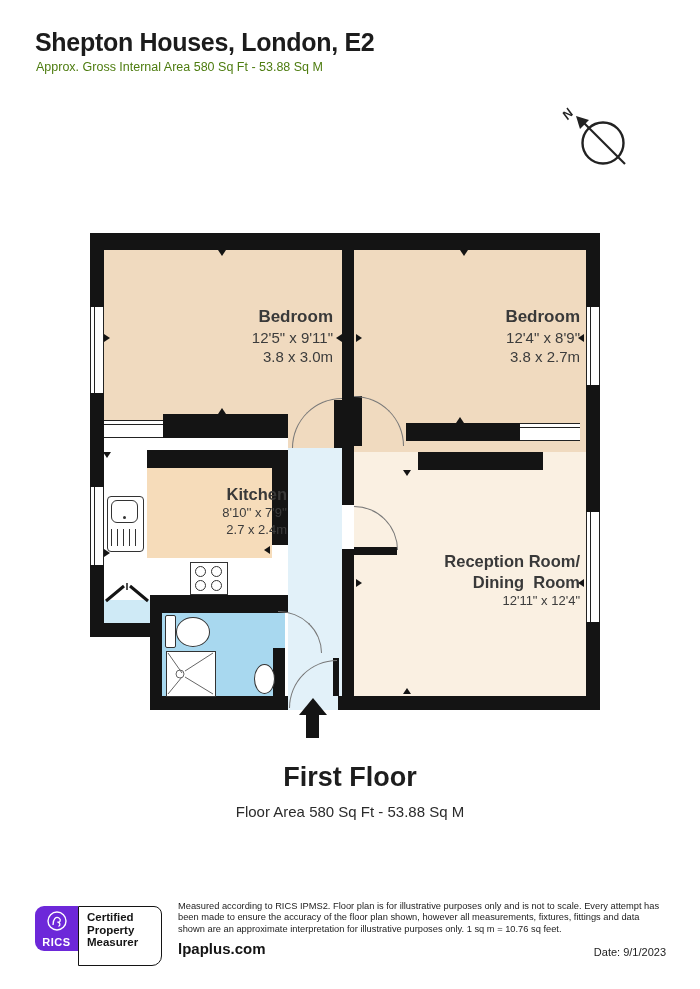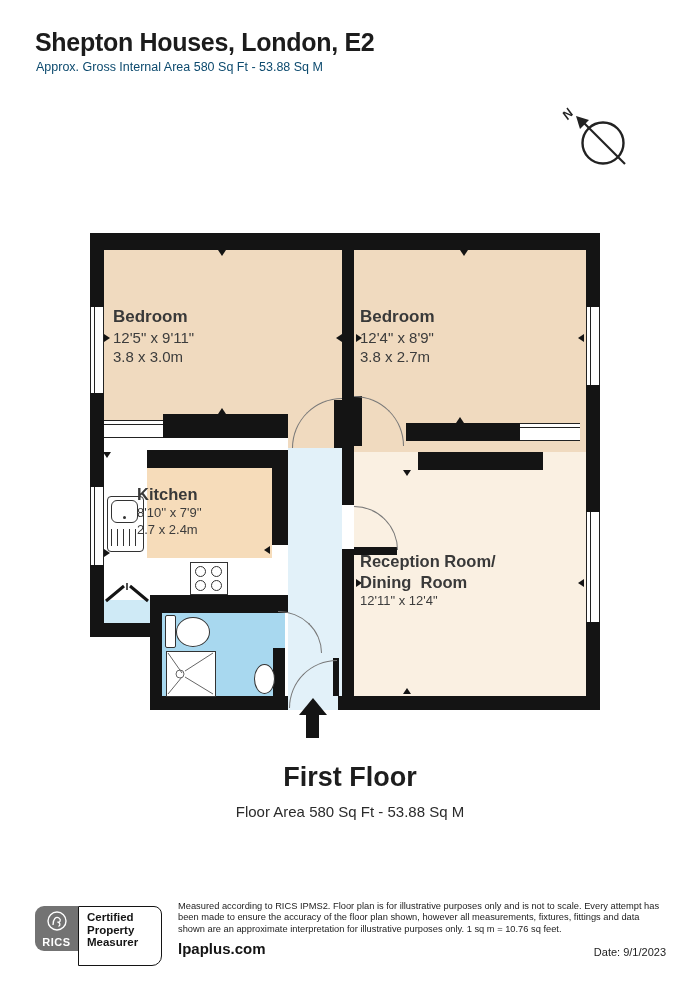--- a/index.html
+++ b/index.html
@@ -1,51 +1,51 @@
 <!DOCTYPE html>
 <html><head>
 <meta charset="utf-8">
 <style>
   html,body{margin:0;padding:0;background:#fff}
   .page{position:relative;width:700px;height:989px;background:#ffffff;overflow:hidden;
         font-family:"Liberation Sans","DejaVu Sans",sans-serif;color:#1e1e1e}
   .abs{position:absolute}
   
   .title{position:absolute;left:35px;top:28px;font-size:25px;font-weight:700;letter-spacing:-0.3px;color:#1c1c1c}
-  .subtitle{position:absolute;left:36px;top:60px;font-size:12.5px;color:#0c4a6e}
+  .subtitle{position:absolute;left:36px;top:60px;font-size:12.5px;color:#4d7c0f}
   
   .room{position:absolute;z-index:1}
   .wall{position:absolute;background:#141414;z-index:2}
   .win{position:absolute;background:#fff;z-index:3;box-sizing:border-box}
   .win.v{border-left:1.5px solid #222;border-right:1.5px solid #222}
   .win.v::after{content:"";position:absolute;left:3px;top:0;bottom:0;width:1px;background:#222}
   .win.h{border-top:1.5px solid #222;border-bottom:1.5px solid #222}
   .win.h::after{content:"";position:absolute;top:3px;left:0;right:0;height:1px;background:#222}
   .gap{position:absolute;z-index:3}
   .arc{position:absolute;z-index:4;border:0 solid #777;box-sizing:border-box}
   .arc.tl{border-top-left-radius:100% 100%;border-top-width:1.3px;border-left-width:1.3px}
   .arc.tr{border-top-right-radius:100% 100%;border-top-width:1.3px;border-right-width:1.3px}
   .fx{position:absolute;background:#fff;border:1.5px solid #333;z-index:4;box-sizing:border-box}
   .burner{position:absolute;width:11px;height:11px;border:1.5px solid #333;border-radius:50%;background:#fff;box-sizing:border-box}
   .tk{position:absolute;width:0;height:0;z-index:5}
   .tk-down{border-left:4px solid transparent;border-right:4px solid transparent;border-top:6px solid #141414}
   .tk-up{border-left:4px solid transparent;border-right:4px solid transparent;border-bottom:6px solid #141414}
   .tk-right{border-top:4px solid transparent;border-bottom:4px solid transparent;border-left:6px solid #141414}
   .tk-left{border-top:4px solid transparent;border-bottom:4px solid transparent;border-right:6px solid #141414}
-  .lbl{position:absolute;z-index:6;text-align:left;color:#3c3c3c;line-height:1.28}
+  .lbl{position:absolute;z-index:6;text-align:right;color:#3c3c3c;line-height:1.28}
   .lbl .nm{font-weight:700;font-size:17px;color:#393939}
   .lbl .dim{font-size:15px}
   .lbl.small .nm{font-size:16.5px}
   .lbl.small .dim{font-size:13px}
   .nm2{white-space:pre}
   
   .floor-title{position:absolute;left:0;right:0;top:762px;text-align:center;font-size:27px;font-weight:700;color:#1d1d1d}
   .floor-sub{position:absolute;left:0;right:0;top:803px;text-align:center;font-size:15px;color:#2b2b2b}
   
-  .badge-black{position:absolute;left:35px;top:906px;width:43px;height:45px;background:#737373;
+  .badge-black{position:absolute;left:35px;top:906px;width:43px;height:45px;background:#6d28d9;
                border-radius:9px 0 0 9px;z-index:2;text-align:center}
   .badge-black .rics{position:absolute;bottom:3px;left:0;right:0;color:#fff;font-weight:700;font-size:11px;letter-spacing:.5px}
   .badge-white{position:absolute;left:78px;top:906px;width:84px;height:60px;background:#fff;border:1.5px solid #141414;
                border-radius:0 8px 10px 0;box-sizing:border-box;padding:4px 0 0 8px;
                font-weight:700;font-size:11.5px;line-height:12.5px;color:#141414}
   .disclaimer{position:absolute;left:178px;top:901px;width:490px;font-size:9.3px;line-height:11.3px;color:#1c1c1c}
   .website{position:absolute;left:178px;top:940px;font-size:15px;font-weight:700;color:#141414}
   .date{position:absolute;left:500px;top:946px;width:166px;text-align:right;font-size:11px;color:#1c1c1c}
 </style>
 </head>

